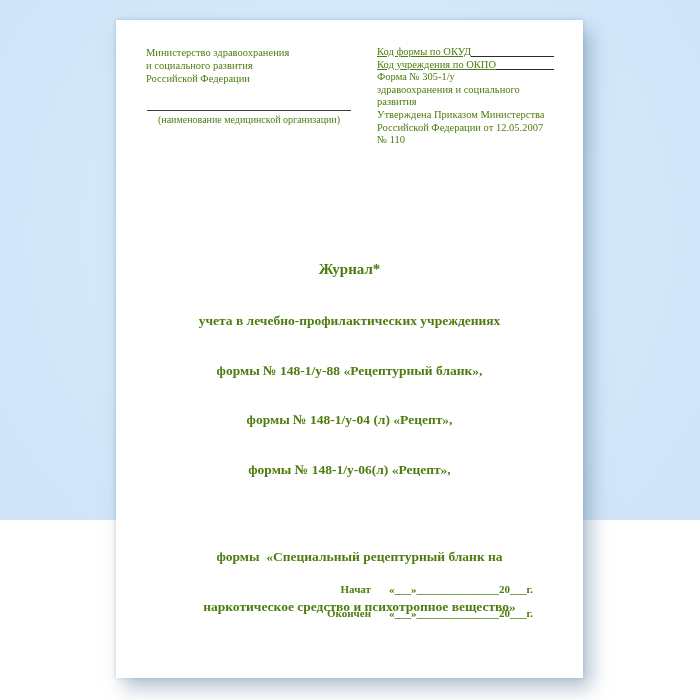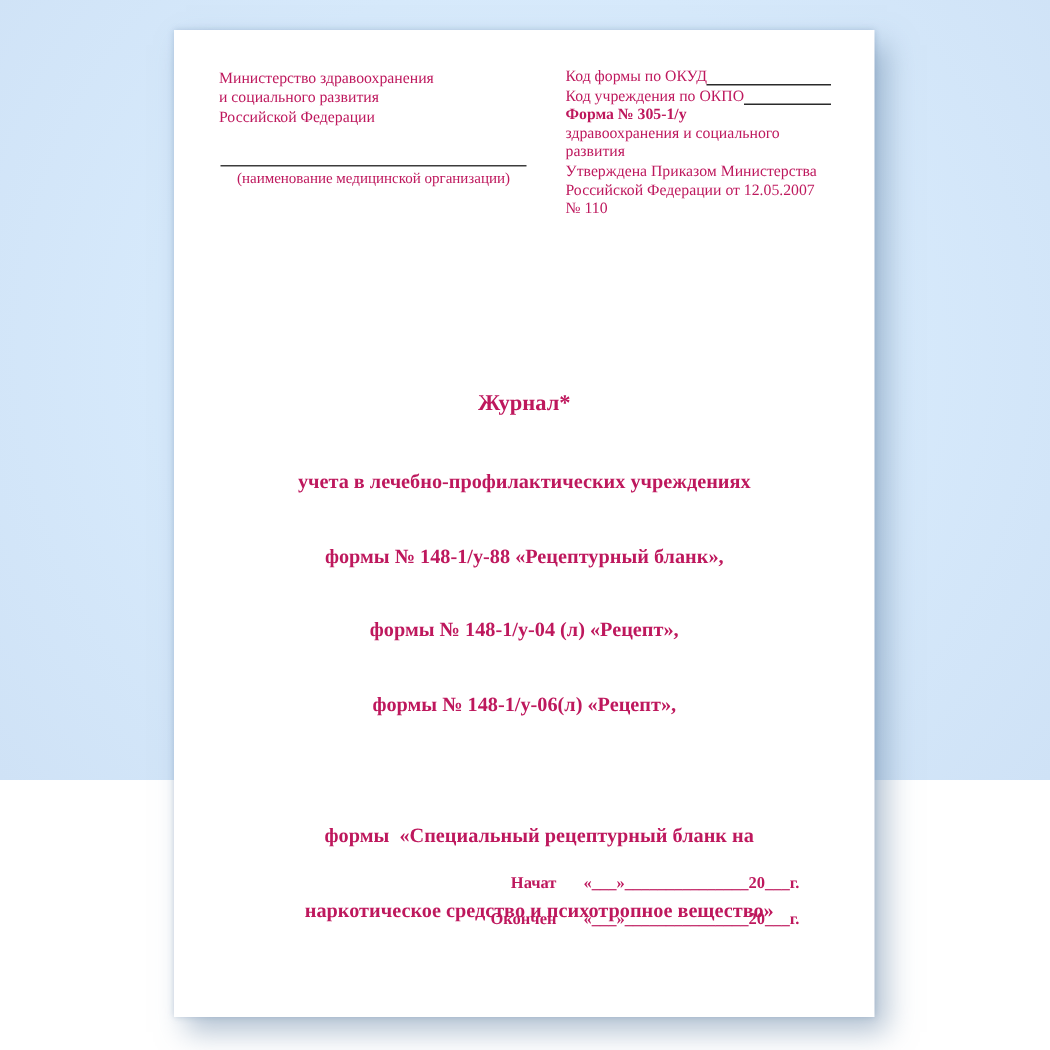--- a/index.html
+++ b/index.html
@@ -8,21 +8,21 @@
     width: 700px;
     height: 700px;
     overflow: hidden;
   }
   .stage {
     position: relative;
     width: 700px;
     height: 520px;
     background: radial-gradient(circle at 50% 45%, #deeffd 0%, #d6e9fb 55%, #cfe2f6 100%);
     font-family: "Liberation Serif", "DejaVu Serif", serif;
-    color: #be185d;
+    color: #4d7c0f;
   }
   .page {
     position: absolute;
     left: 116px;
     top: 20px;
     width: 467px;
     height: 658px;
     background: #ffffff;
     box-shadow: 0 0 4px rgba(105, 135, 168, 0.35),
                 8px 10px 18px rgba(105, 135, 168, 0.5);
@@ -57,30 +57,31 @@
     left: 261px;
     top: 26px;
     width: 177px;
     font-size: 10.5px;
     line-height: 12.6px;
   }
   .code-row {
     display: flex;
     align-items: flex-start;
     height: 12.6px;
+    text-decoration: underline;
   }
   .code-row .label { white-space: nowrap; }
   .blank-line {
     flex: 1;
     height: 10px;
     border-bottom: 1px solid #2a2a2a;
     margin-bottom: 1px;
   }
   .doc-type { margin-top: 4px; }
-  .form-no { font-weight: bold; }
+  .form-no { font-weight: normal; }
   
   .title-block {
     position: absolute;
     left: 0;
     top: 207px;
     width: 100%;
     text-align: center;
     font-weight: bold;
     font-size: 13.5px;
     line-height: 16.5px;

